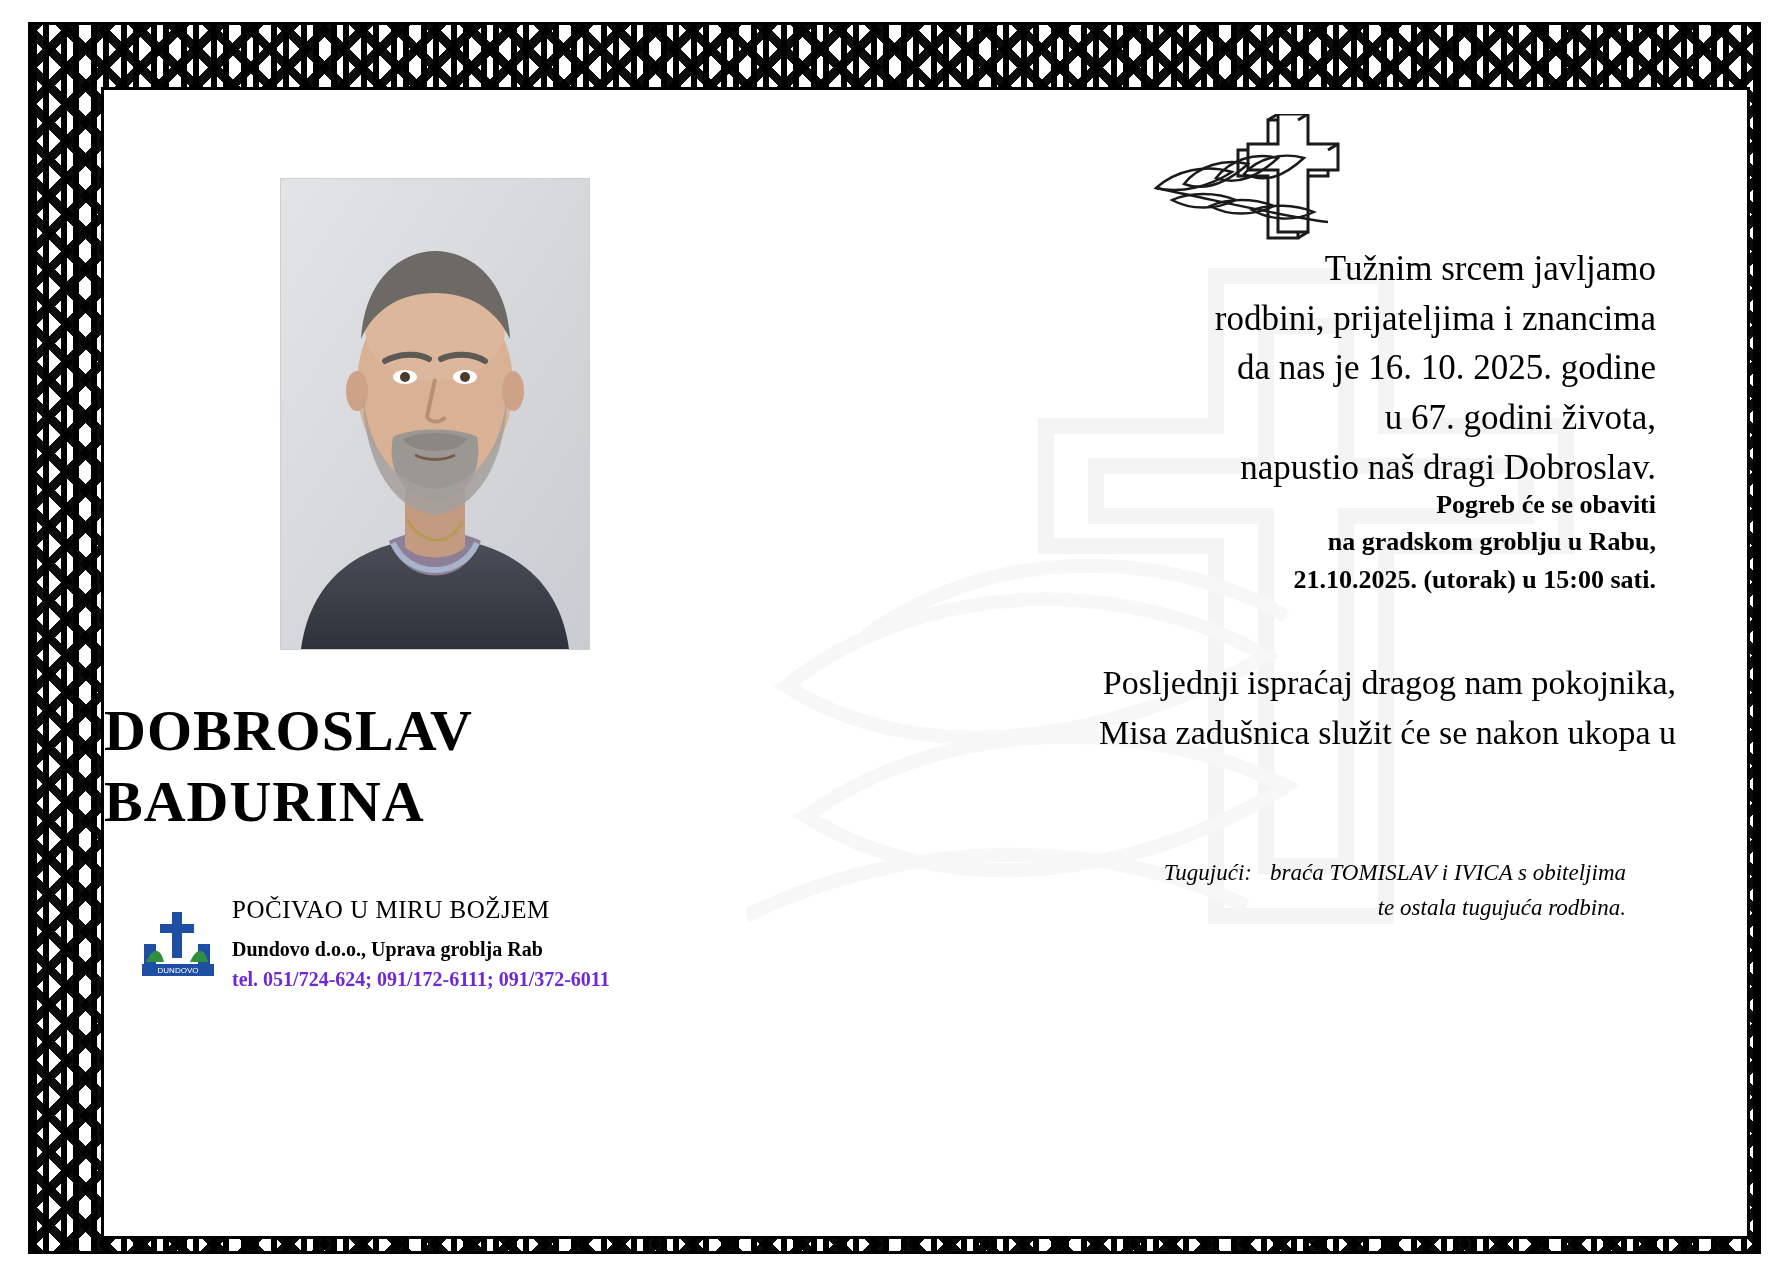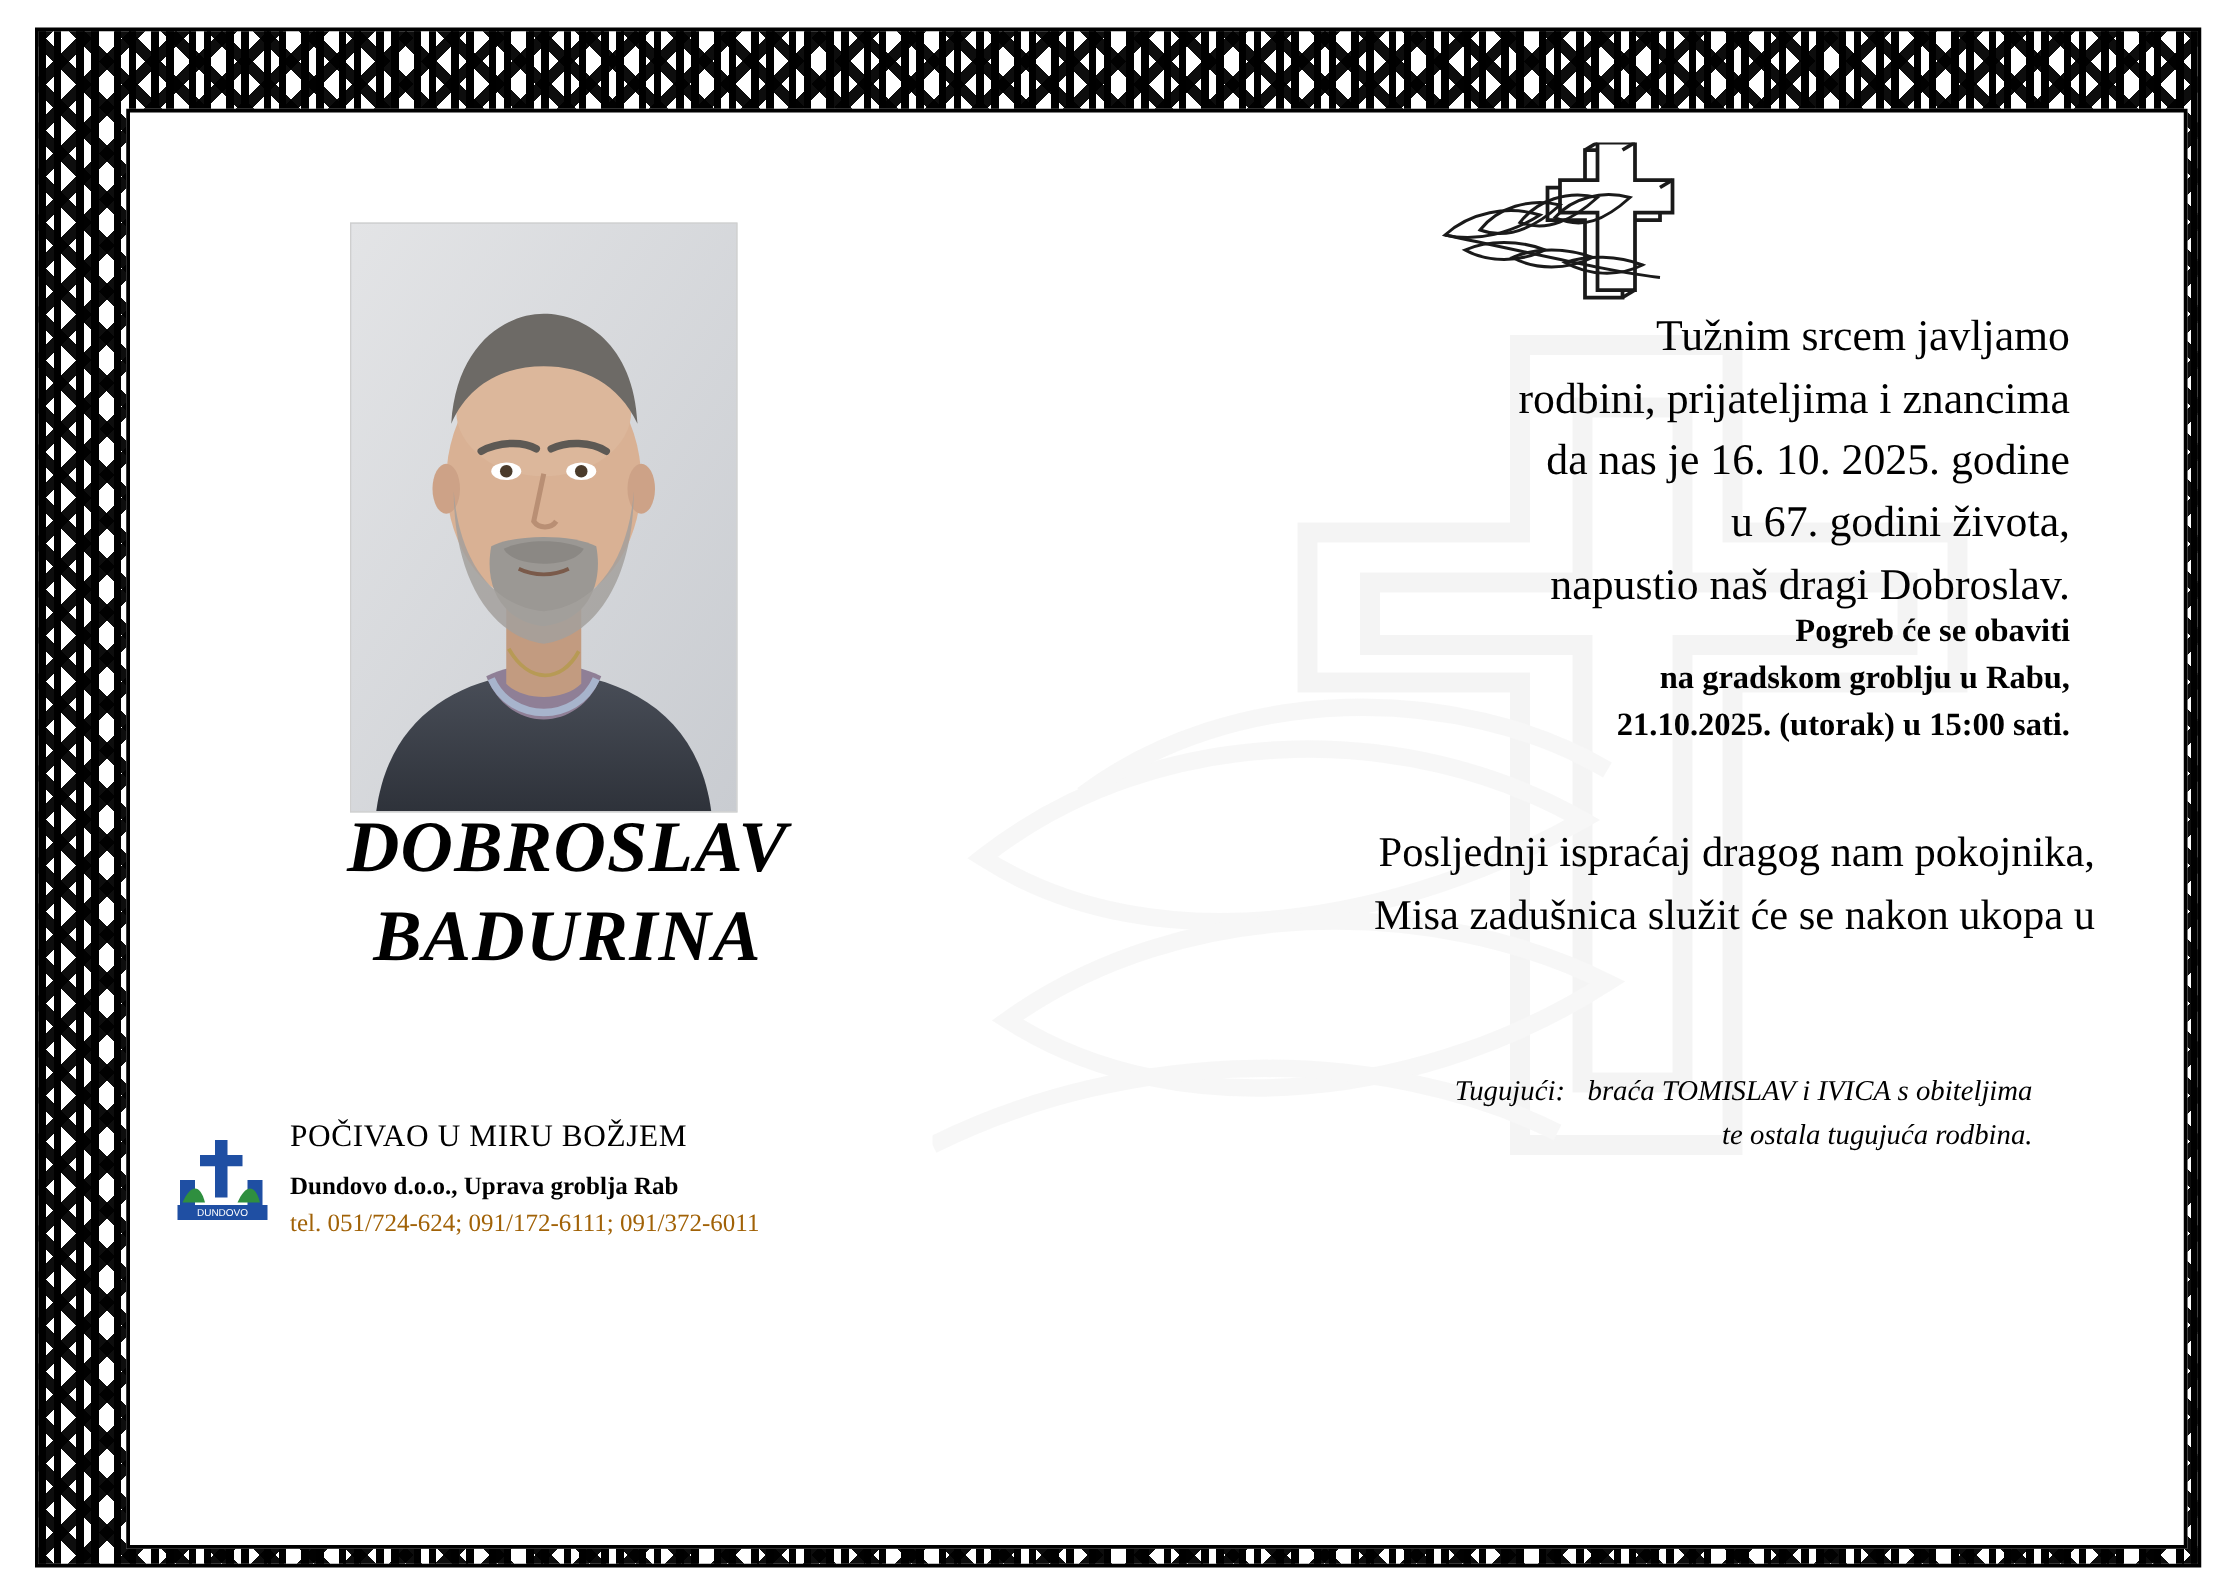--- a/index.html
+++ b/index.html
@@ -101,29 +101,27 @@
     height: 470px;
     border: 1px solid #cfcfcf;
     overflow: hidden;
     background: #d7d9dc;
   }
   .portrait svg { width: 100%; height: 100%; display: block; }
 
   .deceased-name {
     position: absolute;
     left: 0;
-    top: 547px;
+    top: 600px;
     width: 700px;
-    text-align: center;
     font-size: 58px;
     font-weight: bold;
     letter-spacing: 1px;
     line-height: 1.22;
     color: #000;
-    font-style: italic;
   }
   .deceased-name .line { display: block; }
 
   
   .footer-block {
     position: absolute;
     left: 36px;
     top: 800px;
     width: 640px;
   }
@@ -149,22 +147,22 @@
     top: 42px;
     font-size: 20px;
     font-weight: bold;
     color: #000;
   }
   .phone-line {
     position: absolute;
     left: 92px;
     top: 72px;
     font-size: 20px;
-    font-weight: normal;
-    color: #a16207;
+    font-weight: bold;
+    color: #6d28d9;
   }
 
   
   .right-col {
     position: absolute;
     left: 700px;
     top: 0;
     width: 882px;
     height: 100%;
     text-align: right;

